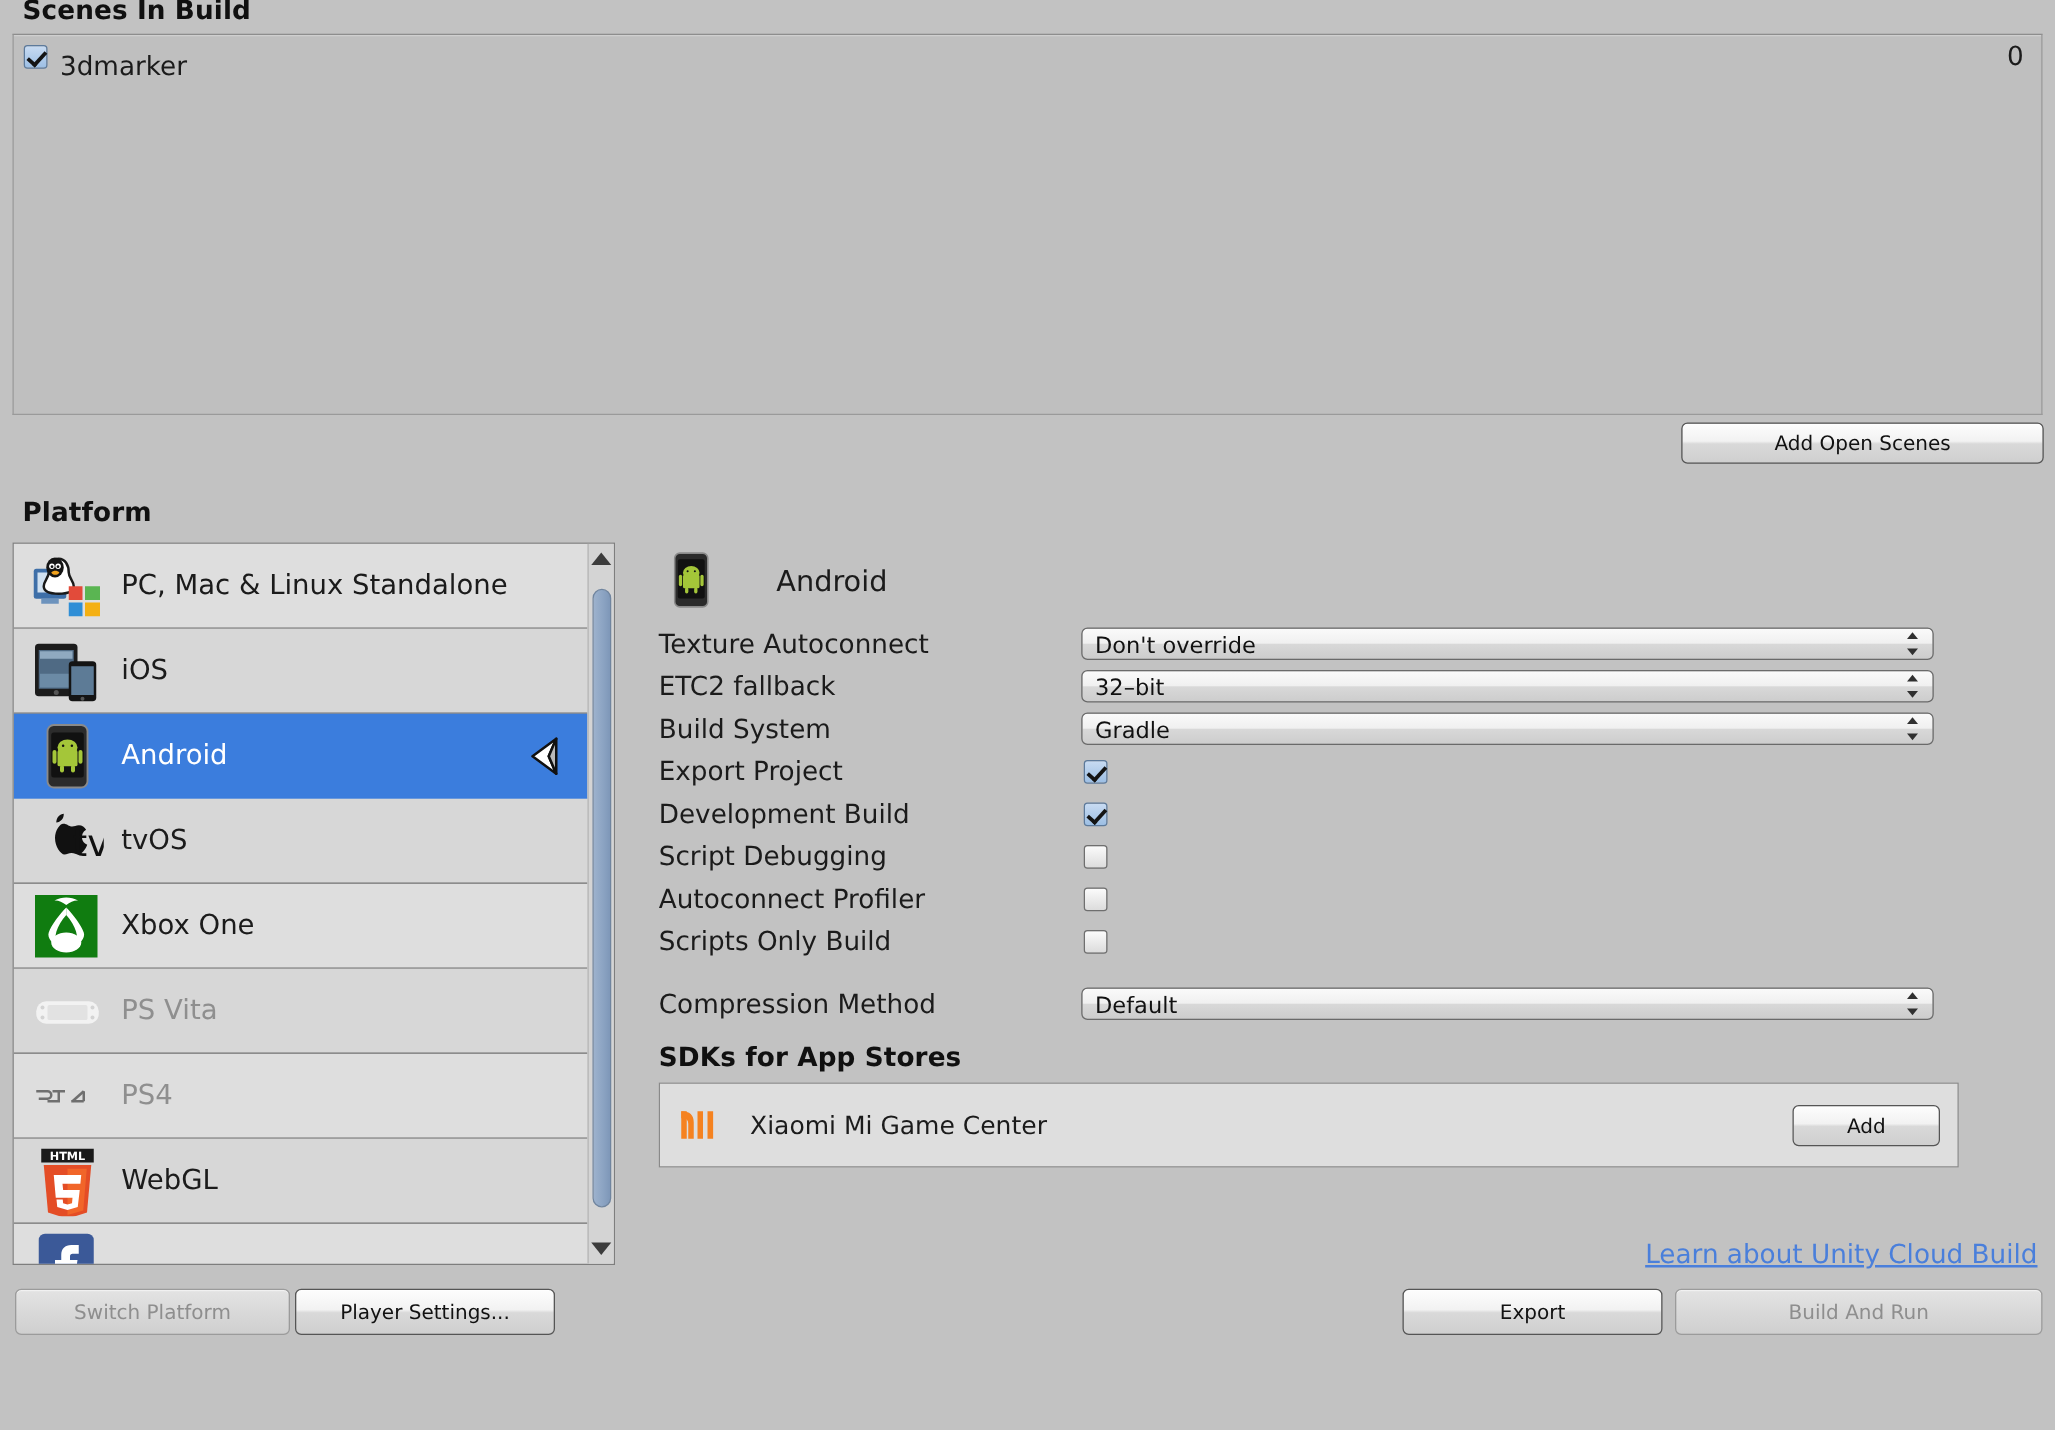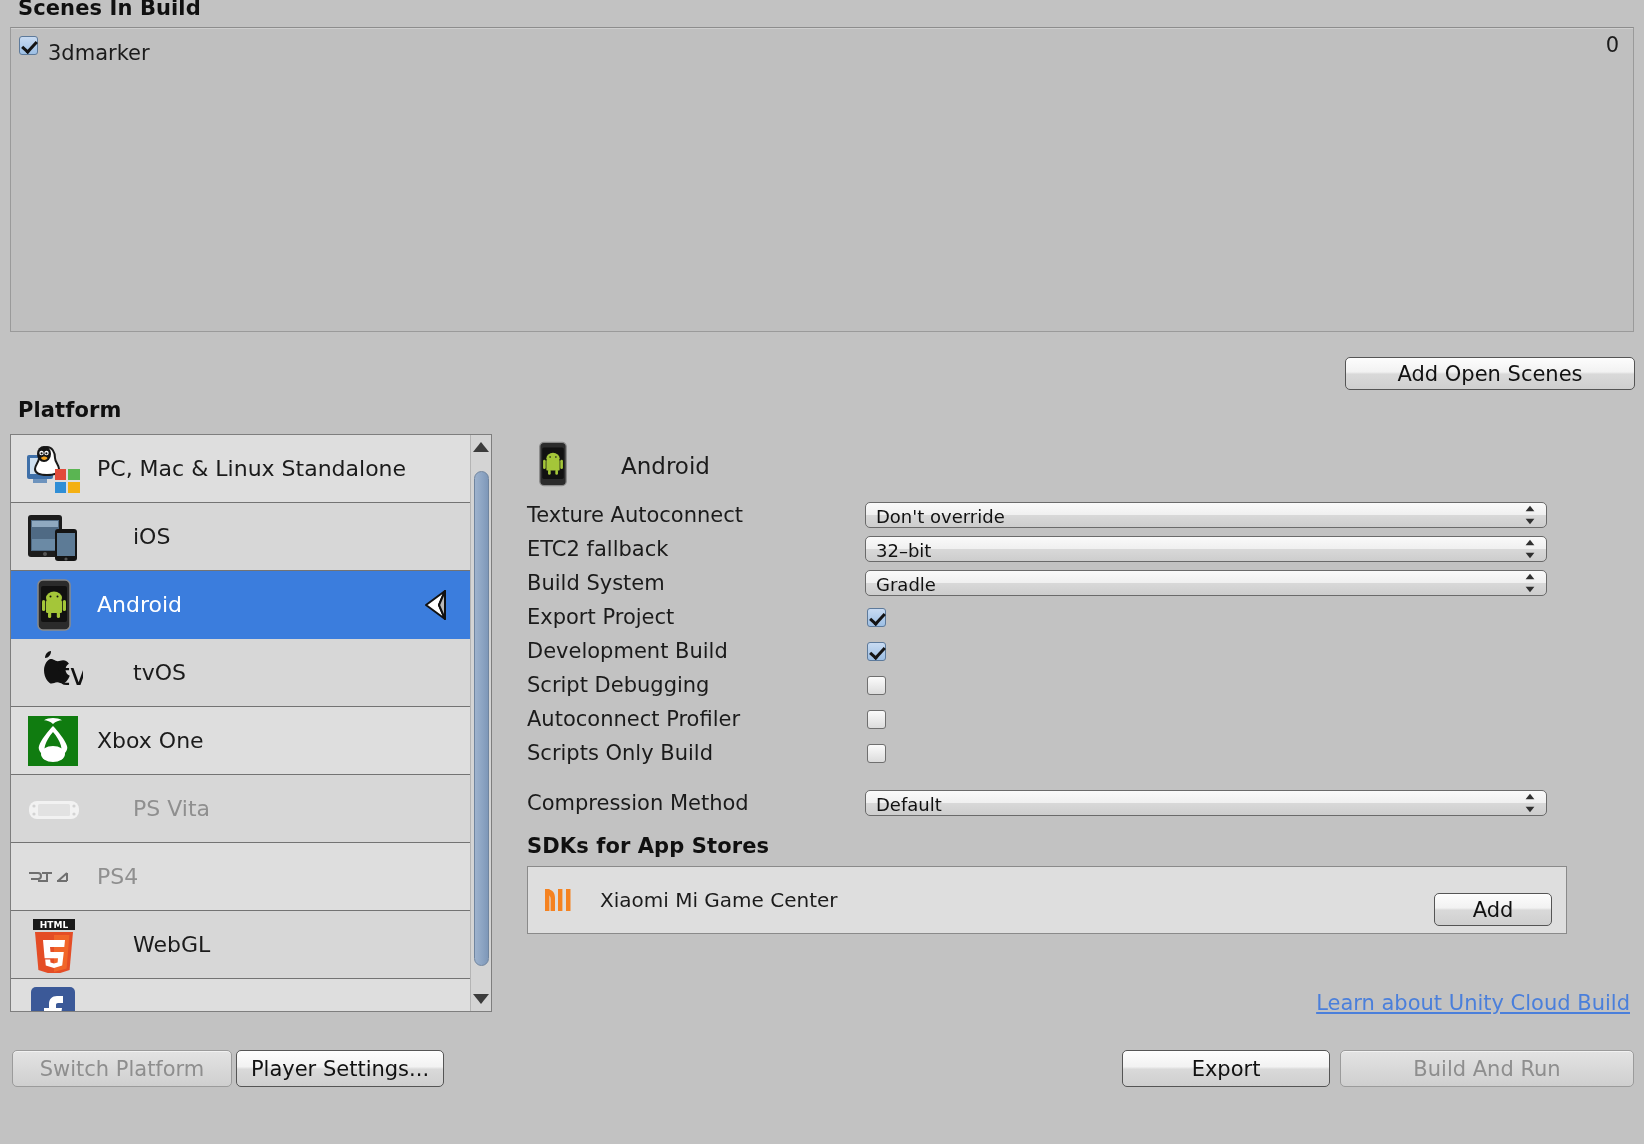--- a/index.html
+++ b/index.html
@@ -91,25 +91,24 @@
 
   
   .btn {
     display: inline-flex;
     align-items: center;
     justify-content: center;
     box-sizing: border-box;
     border-radius: 5px;
     border: 1px solid #555;
     background: linear-gradient(#fdfdfd 0%, #f2f2f2 45%, #d9d9d9 52%, #cfcfcf 100%);
-    font-size: 21px;
+    font-size: 16px;
     color: #111;
     cursor: default;
     box-shadow: 0 1px 0 rgba(255,255,255,.5) inset;
-    margin-top: 19px;
   }
   .btn.disabled {
     color: #8e8e8e;
     border-color: #9b9b9b;
     background: linear-gradient(#e3e3e3, #cfcfcf);
   }
 
   #add-open-scenes {
     position: absolute;
     left: 1345px;
@@ -143,21 +142,21 @@
   }
   .plat-row {
     position: relative;
     display: flex;
     align-items: center;
     height: 68px;
     padding-left: 14px;
     box-sizing: border-box;
     border-bottom: 1px solid #737373;
   }
-  .plat-row.alt { background: #d7d7d7; gap: 36px; }
+  .plat-row.alt { background: #d7d7d7; }
   .plat-row.sel {
     background: #3b7ddd;
     color: #fff;
     border-bottom-color: #3b7ddd;
   }
   .plat-row.dim .plat-label { color: #8f8f8f; }
   .plat-label {
     font-size: 22px;
     margin-left: 14px;
     white-space: nowrap;

